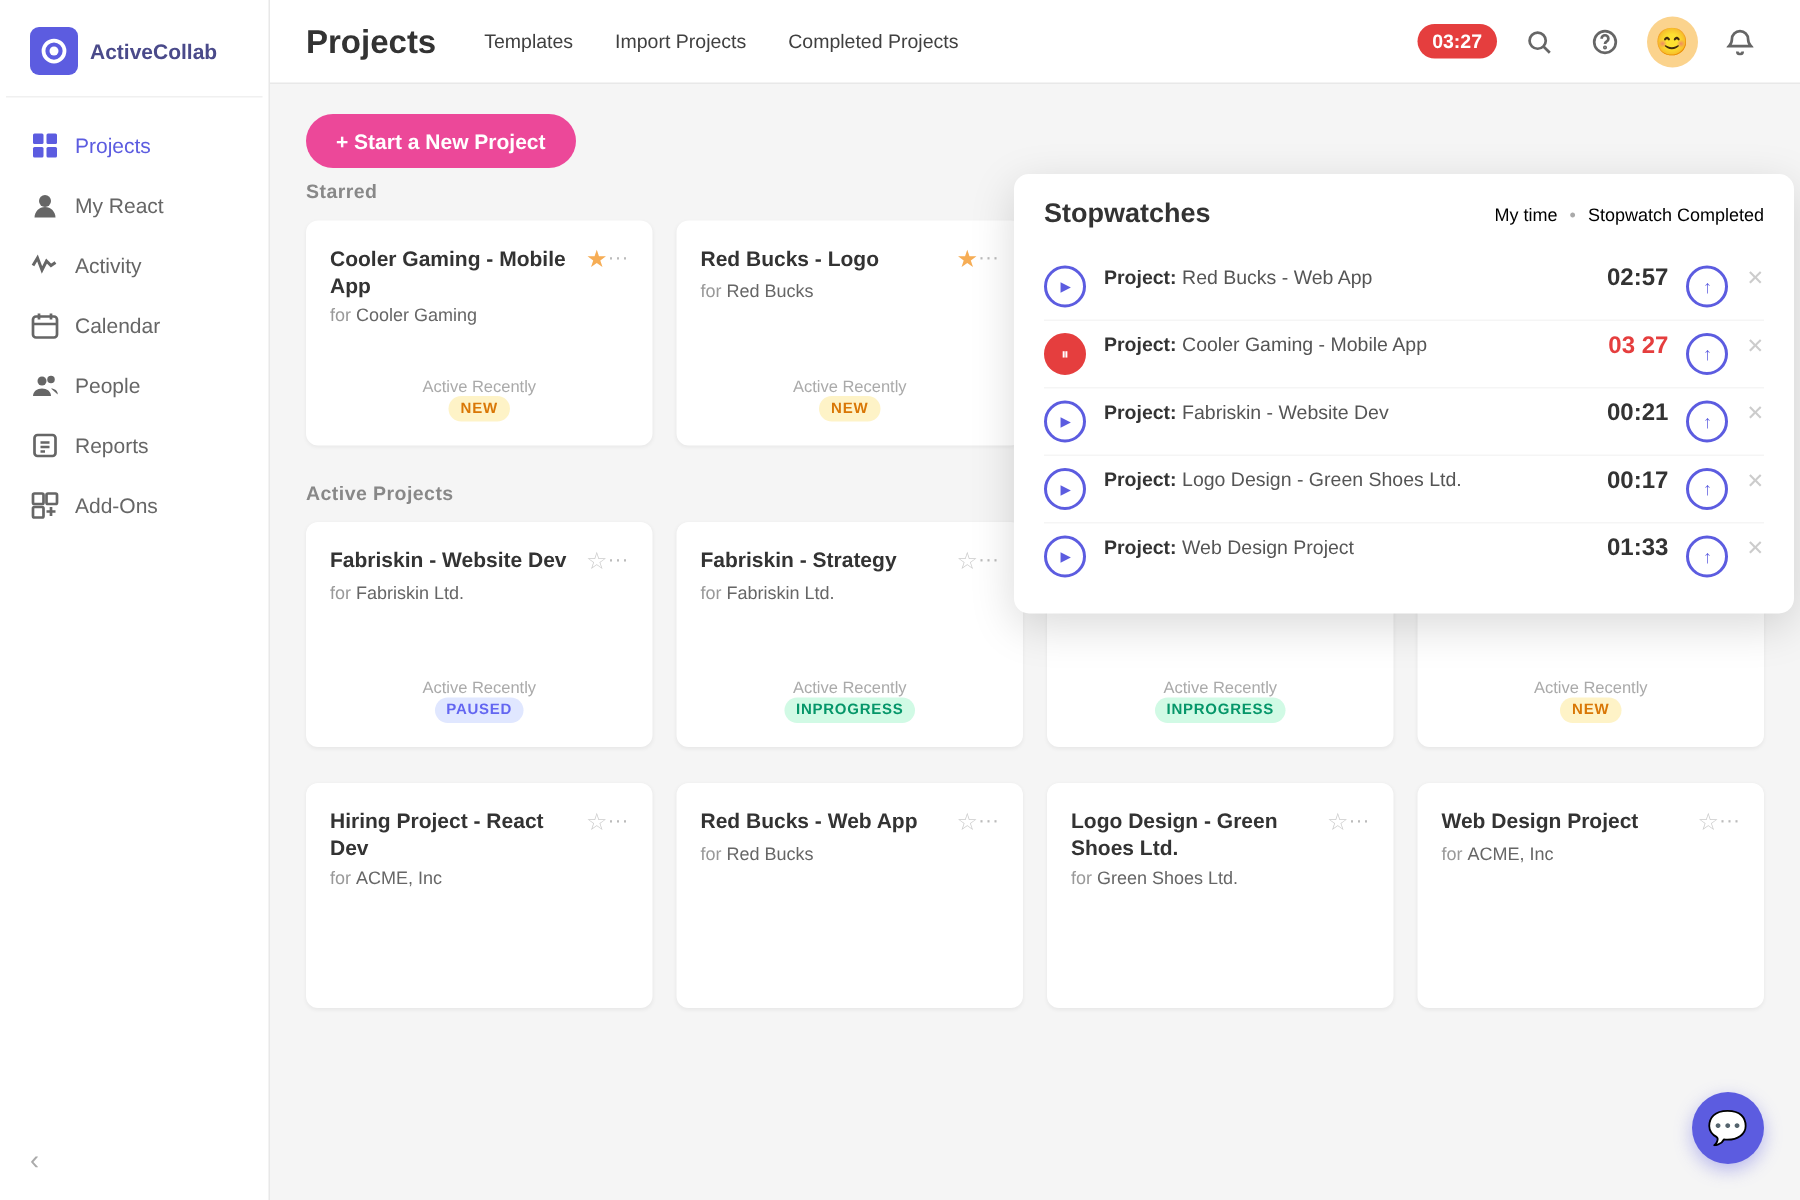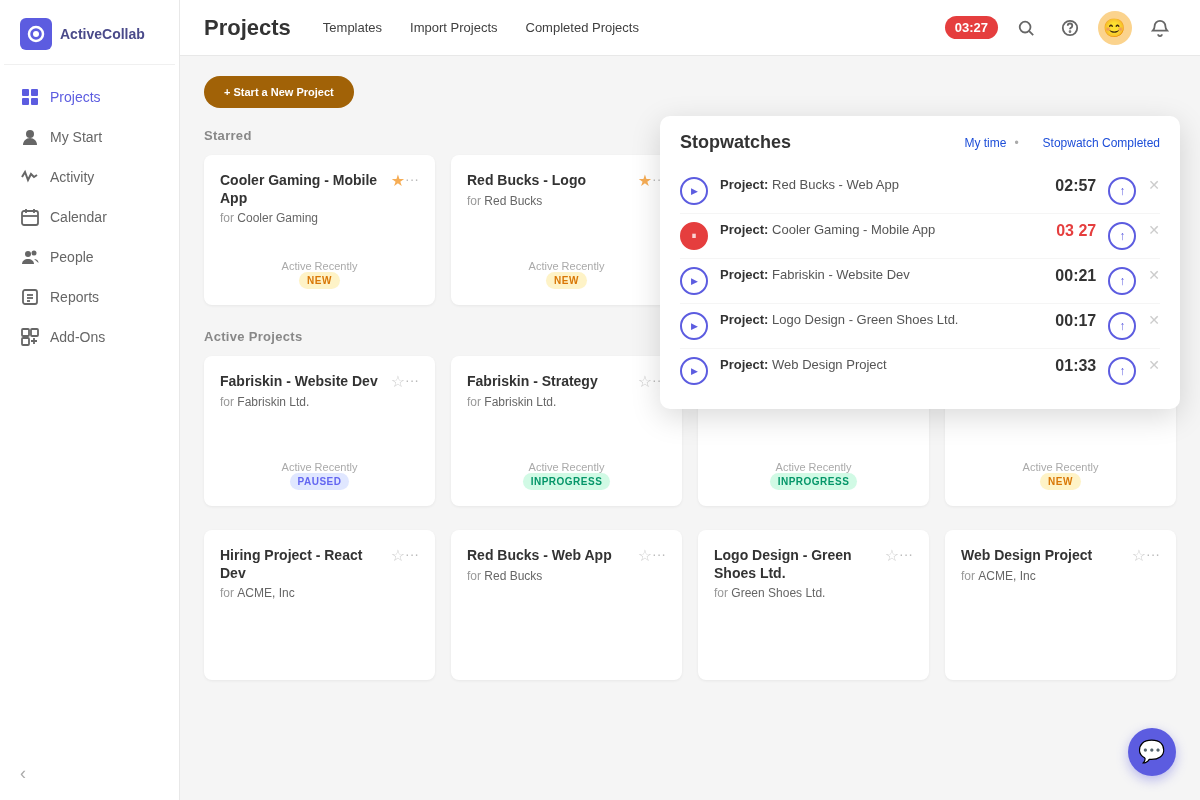--- a/index.html
+++ b/index.html
@@ -142,32 +142,32 @@
     
     .content {
       flex: 1;
       overflow-y: auto;
       padding: 20px 24px;
       position: relative;
     }
 
     
     .new-project-btn {
-      background: #a16207;
+      background: #ec4899;
       color: #fff;
       border: none;
       border-radius: 20px;
       padding: 10px 20px;
-      font-size: 11px;
+      font-size: 14px;
       font-weight: 600;
       cursor: pointer;
       display: flex;
       align-items: center;
       gap: 6px;
-      margin-bottom: 20px;
+      margin-bottom: 8px;
     }
 
     
     .section-title {
       font-size: 13px;
       font-weight: 600;
       color: #888;
       margin-bottom: 12px;
       letter-spacing: 0.3px;
     }
@@ -243,21 +243,21 @@
       letter-spacing: 0.5px;
     }
     .badge-new { background: #fef3c7; color: #d97706; }
     .badge-inprogress { background: #d1fae5; color: #059669; }
     .badge-paused { background: #e0e7ff; color: #6366f1; }
 
     
     .stopwatch-panel {
       position: absolute;
       top: 60px;
-      right: 20px;
+      right: 4px;
       background: #fff;
       border-radius: 10px;
       box-shadow: 0 8px 30px rgba(0,0,0,0.15);
       width: 520px;
       z-index: 100;
       padding: 16px 20px;
     }
     .sw-header {
       display: flex;
       justify-content: space-between;
@@ -270,21 +270,21 @@
       color: #333;
     }
     .sw-links {
       display: flex;
       gap: 8px;
       font-size: 12px;
       color: #666;
       align-items: center;
     }
     .sw-links span { color: #aaa; }
-    .sw-links a { color: #1d4ed8; cursor: pointer; text-decoration: none; margin-left: 16px; }
+    .sw-links a { color: #000000; cursor: pointer; text-decoration: none; }
     .sw-row {
       display: flex;
       align-items: flex-start;
       padding: 8px 0;
       border-bottom: 1px solid #f5f5f5;
       gap: 12px;
     }
     .sw-row:last-child { border-bottom: none; }
     .sw-project {
       flex: 1;
@@ -381,21 +381,21 @@
       </span>
       <span>Projects</span>
     </div>
     <div class="nav-item">
       <span class="nav-icon">
         <svg viewBox="0 0 20 20" fill="currentColor">
             <circle cx="10" cy="7" r="4"></circle>
             <path d="M3 18c0-3.866 3.134-7 7-7s7 3.134 7 7"></path>
           </svg>
       </span>
-      <span>My Start</span>
+      <span>My React</span>
     </div>
     <div class="nav-item">
       <span class="nav-icon">
         <svg viewBox="0 0 20 20" fill="none" stroke="currentColor" stroke-width="2">
             <polyline points="2,10 5,5 8,13 11,7 14,10 17,8"></polyline>
           </svg>
       </span>
       <span>Activity</span>
     </div>
     <div class="nav-item">

